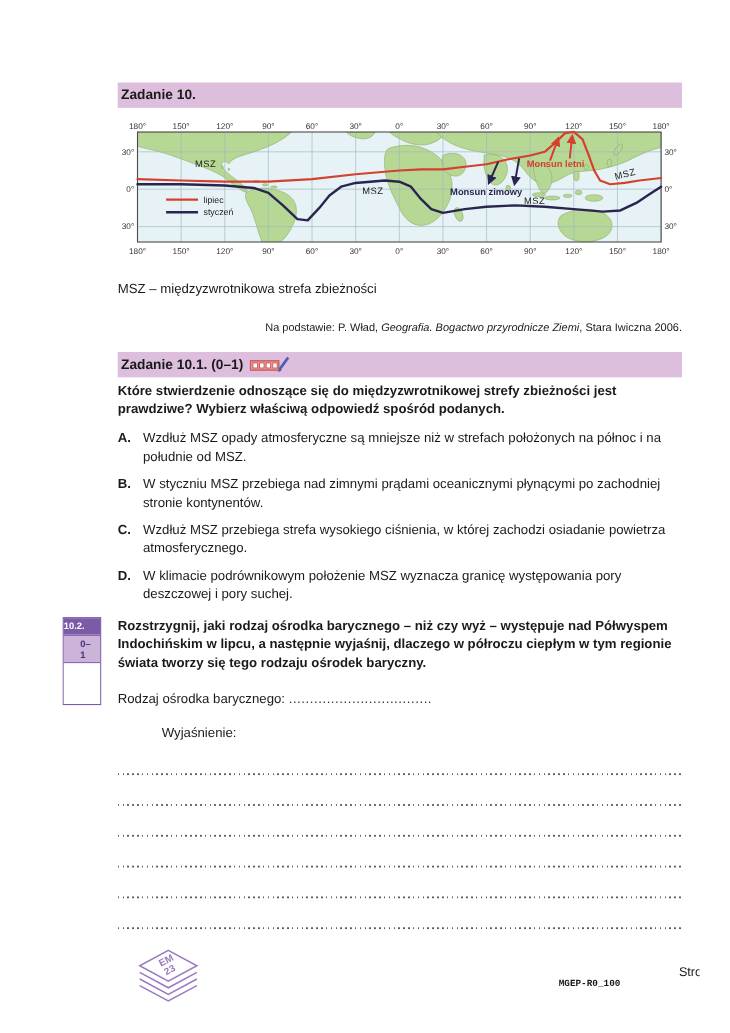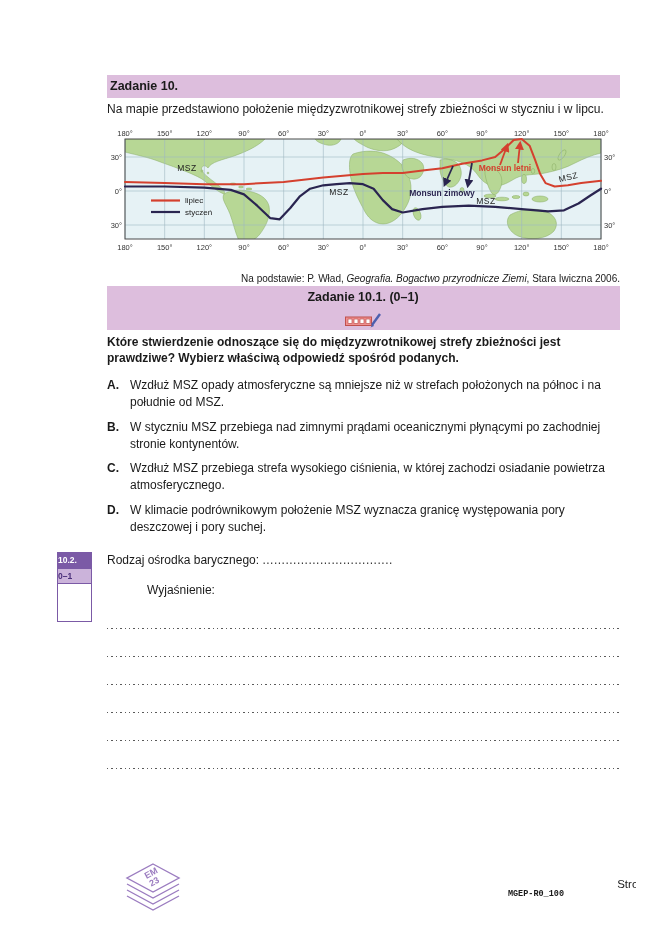--- a/index.html
+++ b/index.html
@@ -9,32 +9,32 @@
     font-size:12px;line-height:1.4;overflow:hidden;
   }
   .content{margin-left:79px;width:513px;padding-top:75px;}
   .task-bar{
     background:#ddbedd;font-weight:bold;font-size:12.5px;
     padding:3px 4px 2px 3px;display:flex;align-items:center;gap:6px;
   }
   .intro{margin-top:3px;}
   .map-wrap{margin-top:10px;}
   .caption{margin-top:10px;}
-  .source{margin-top:8px;text-align:right;font-size:10px;}
+  .source{margin-top:21px;text-align:right;font-size:10px;}
   .question{margin-top:4px;font-weight:bold;}
   .options{list-style:none;margin:10px 0 0 0;padding:0;}
   .options li{display:flex;gap:7px;margin-bottom:8px;}
   .opt-letter{font-weight:bold;width:16px;flex:0 0 16px;}
   .sec102{position:relative;margin-top:12px;}
   .margin-box{
     position:absolute;left:-50px;top:0;width:33px;border:1.5px solid #7b5aa6;
     text-align:left;font-size:8.5px;font-weight:bold;line-height:1.2;background:#fff;
   }
   .mb-id{background:#7b5aa6;color:#fff;padding:2.5px 0;}
-  .mb-pts{background:#cbb3da;color:#4a2f7a;padding:2px 0;border-top:1px solid #7b5aa6;border-bottom:1px solid #7b5aa6;}
+  .mb-pts{background:#cbb3da;color:#4a2f7a;padding:2px 15px;border-top:1px solid #7b5aa6;border-bottom:1px solid #7b5aa6;}
   .mb-empty{height:37px;background:#fff;}
   .prompt{margin-top:3px;font-weight:bold;}
   .answer-row{margin-top:16px;}
   .inline-dots{letter-spacing:0.5px;color:#333;}
   .expl-label{margin-top:14px;margin-left:40px;}
   .ans-lines{margin-top:2px;}
   .ans-line{
     height:28px;
     background:repeating-linear-gradient(to right,#5a5a5a 0 1.4px,transparent 1.4px 4.4px) left bottom/100% 1.6px no-repeat;
   }
@@ -49,21 +49,20 @@
 </style>
 </head>
 <body>
 
 <div class="page">
   <div class="content">
 
     <div class="task-bar">
       <span>Zadanie 10.</span>
     </div>
-    <div class="intro">Na mapie przedstawiono położenie międzyzwrotnikowej strefy zbieżności w styczniu i w lipcu.</div>
 
     <div class="map-wrap">
       <svg id="itcz-map" width="512" height="132" viewBox="0 0 512 132">
         <defs>
           <clipPath id="frameClip">
               <rect x="18" y="12" width="476" height="100"></rect>
             </clipPath>
           <marker id="ah-red" viewBox="0 0 8 8" refX="5" refY="4" markerWidth="5" markerHeight="5" orient="auto">
             <path d="M0,0 L8,4 L0,8 Z" fill="#d4402e"></path>
           </marker>
@@ -185,25 +184,26 @@
             <text x="15" y="100.5" class="map-lbl" text-anchor="end">30°</text>
           </g>
         <g id="lat-right">
             <text x="497" y="32.5" class="map-lbl" text-anchor="start">30°</text>
             <text x="497" y="66.5" class="map-lbl" text-anchor="start">0°</text>
             <text x="497" y="100.5" class="map-lbl" text-anchor="start">30°</text>
           </g>
       </svg>
     </div>
 
+    <div class="caption">MSZ – międzyzwrotnikowa strefa zbieżności</div>
     <div class="source">
       <span>Na podstawie: P. Wład, </span><i>Geografia. Bogactwo przyrodnicze Ziemi</i><span>, Stara Iwiczna 2006.</span>
     </div>
 
-    <div class="task-bar" style="flex-direction:column;">
+    <div class="task-bar" style="margin-top:14px;">
       <span>Zadanie 10.1. (0–1)</span>
       <svg width="37" height="15" viewBox="0 0 37 15">
         <rect x="0.5" y="4" width="26" height="8.5" fill="#ef9090" stroke="#c0504d" stroke-width="1"></rect>
         <rect x="3" y="6" width="4" height="4.5" fill="#fff" stroke="#c0504d" stroke-width="0.7"></rect>
         <rect x="9" y="6" width="4" height="4.5" fill="#fff" stroke="#c0504d" stroke-width="0.7"></rect>
         <rect x="15" y="6" width="4" height="4.5" fill="#fff" stroke="#c0504d" stroke-width="0.7"></rect>
         <rect x="21" y="6" width="4" height="4.5" fill="#fff" stroke="#c0504d" stroke-width="0.7"></rect>
         <line x1="35" y1="1" x2="27" y2="12" stroke="#4c5fae" stroke-width="2.4"></line>
         <path d="M27.5,11 L25.5,14.5 L29,13 Z" fill="#4c5fae"></path>
       </svg>
@@ -228,20 +228,21 @@
         <span>W klimacie podrównikowym położenie MSZ wyznacza granicę występowania pory deszczowej i pory suchej.</span>
       </li>
     </ul>
 
     <div class="sec102">
       <div class="margin-box">
         <div class="mb-id">10.2.</div>
         <div class="mb-pts">0–1</div>
         <div class="mb-empty"></div>
       </div>
+      <div class="prompt">Rozstrzygnij, jaki rodzaj ośrodka barycznego – niż czy wyż – występuje nad Półwyspem Indochińskim w lipcu, a następnie wyjaśnij, dlaczego w półroczu ciepłym w tym regionie świata tworzy się tego rodzaju ośrodek baryczny.</div>
 
       <div class="answer-row">
         <span>Rodzaj ośrodka barycznego:</span>
         <span class="inline-dots">..................................</span>
       </div>
 
       <div class="expl-label">Wyjaśnienie:</div>
       <div class="ans-lines" id="ans-lines">
           <div class="ans-line"></div>
           <div class="ans-line"></div>

